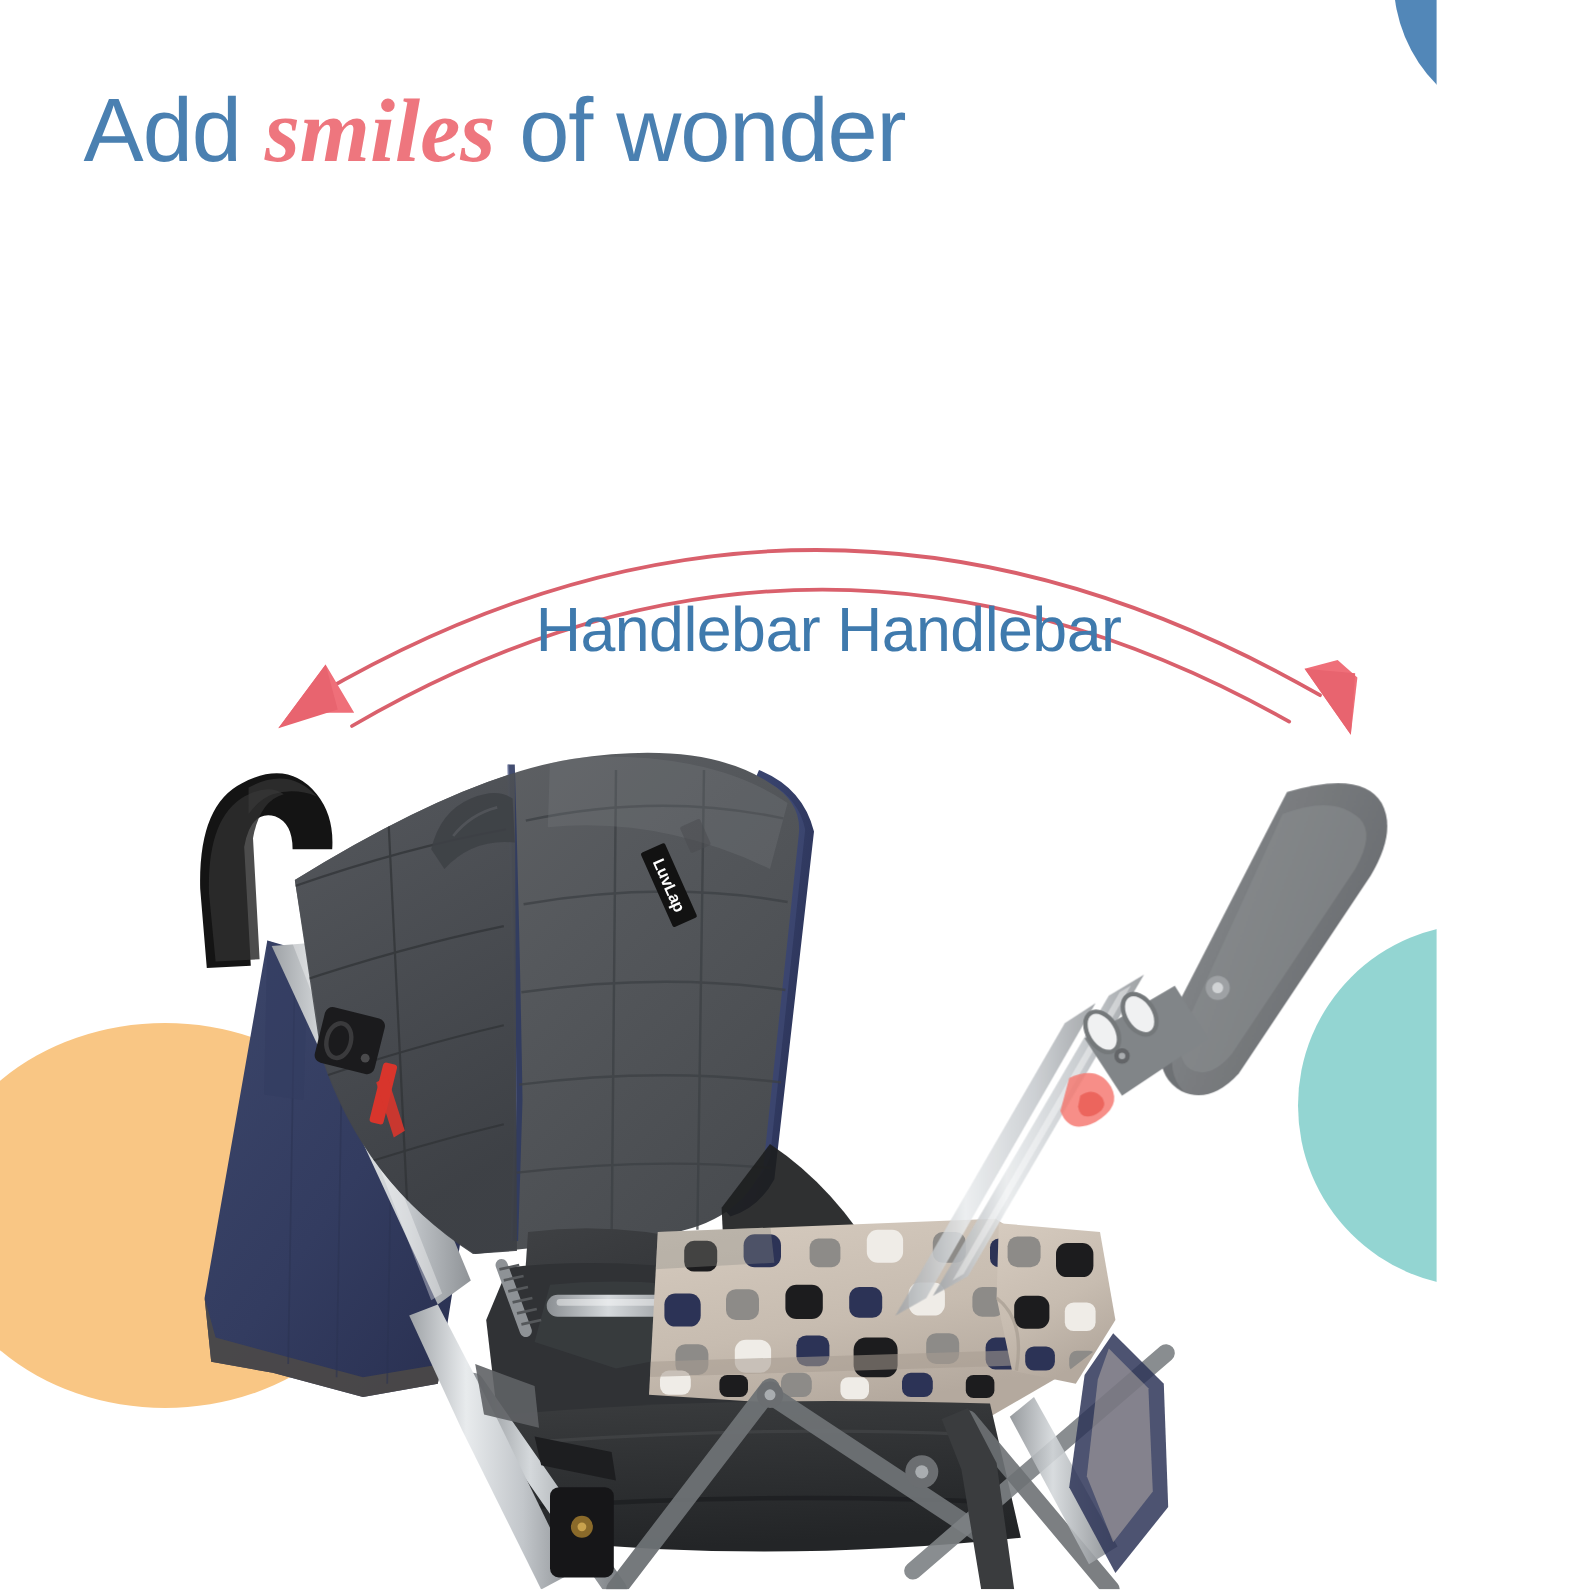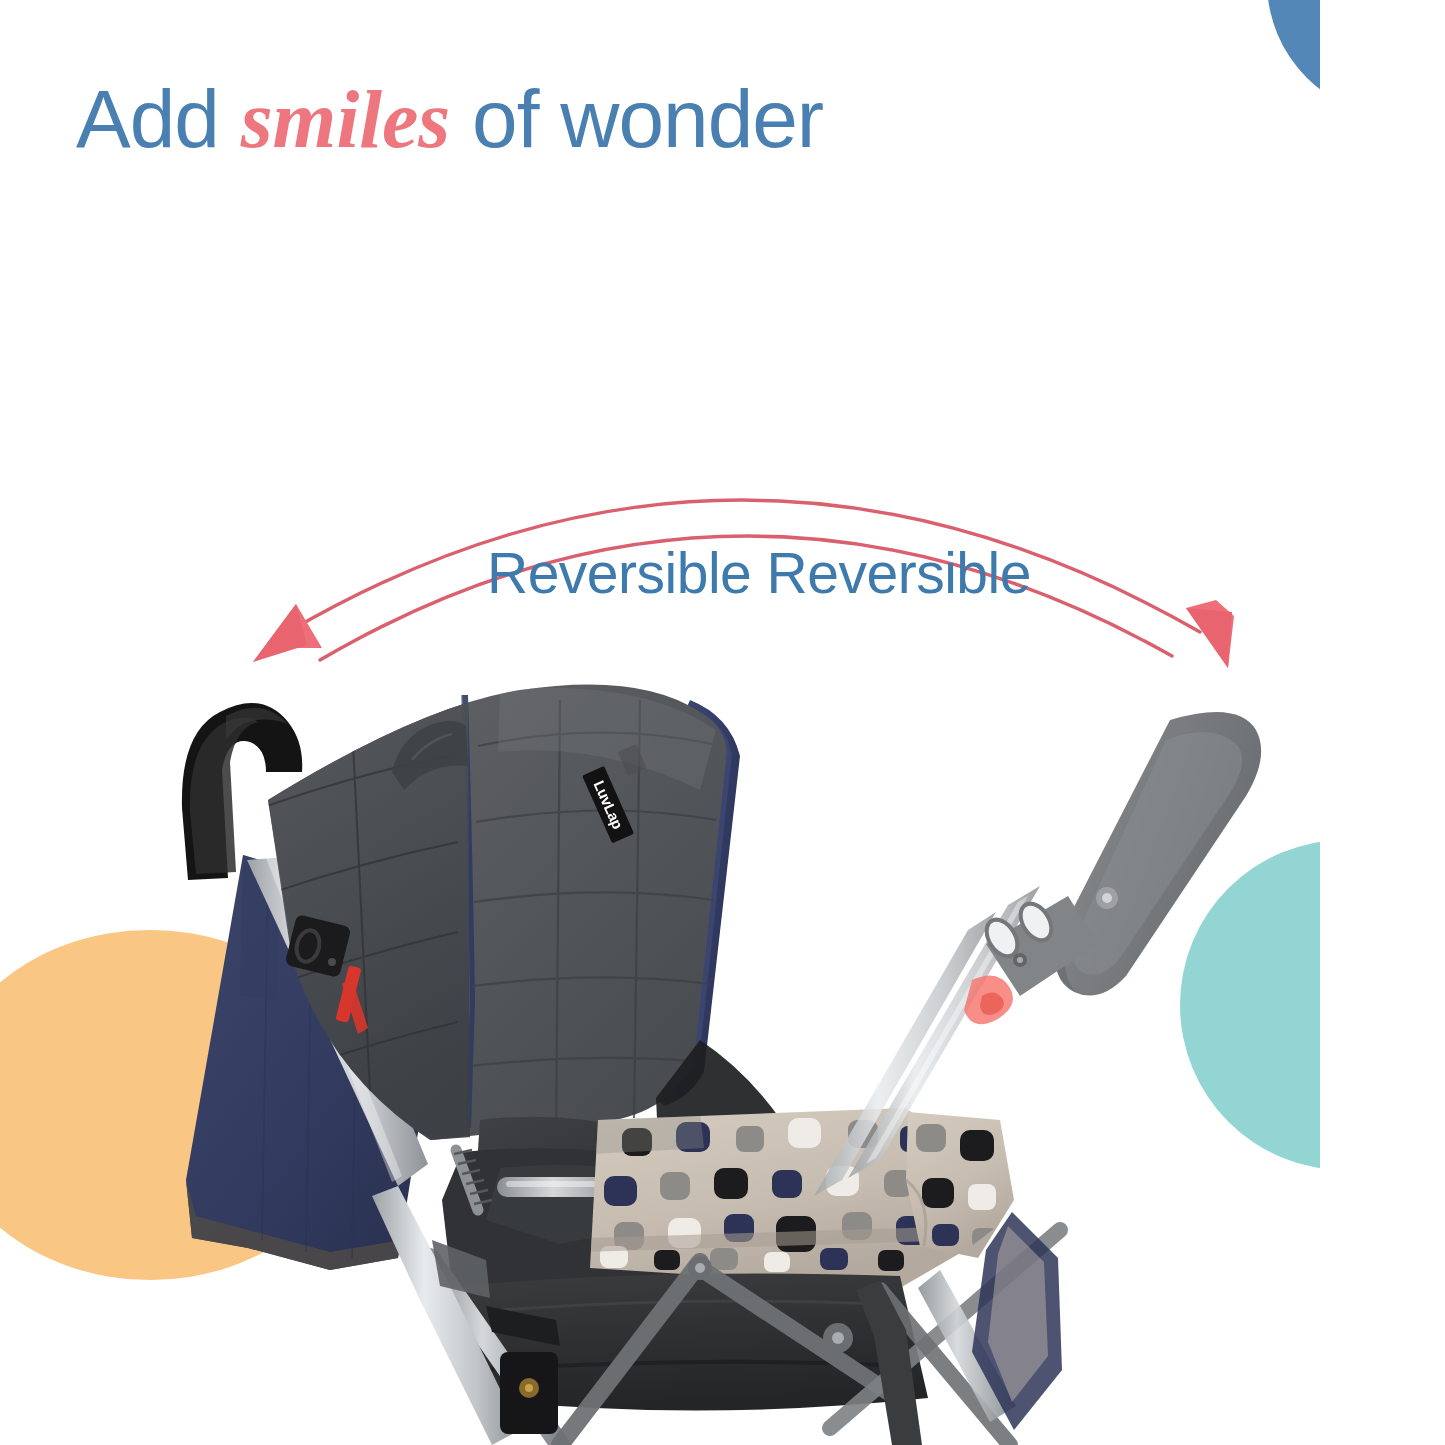--- a/index.html
+++ b/index.html
@@ -1,17 +1,17 @@
 <!DOCTYPE html>
 <html><head>
 <meta charset="utf-8">
 <style>
   html,body{margin:0;padding:0;background:#fff;}
   body{width:1445px;height:1445px;overflow:hidden;font-family:"Liberation Sans",sans-serif;}
-  #stage{position:relative;width:1306px;height:1445px;background:#ffffff;overflow:hidden;padding-left:14px;}
+  #stage{position:relative;width:1306px;height:1445px;background:#ffffff;overflow:hidden;}
 
   
   .blob{position:absolute;border-radius:50%;}
   #blob-blue-tr{width:270px;height:270px;left:1267px;top:-153px;background:#5287b8;}
   #blob-teal-r{width:330px;height:330px;left:1180px;top:840px;background:#93d5d2;}
   #blob-coral-r{width:78px;height:78px;left:1350px;top:690px;background:#f1676f;}
   #blob-peach-l{width:420px;height:350px;left:-60px;top:930px;background:#f9c684;border-radius:50%;}
 
   
   #headline{position:absolute;left:76px;top:78px;font-size:82px;line-height:1;
@@ -331,15 +331,15 @@
 
     <path d="M320,660 Q742,414 1172,656" fill="none" stroke="#d9606c" stroke-width="3.4" stroke-linecap="round"></path>
 
     <polygon points="253,662 296,604 322,648 278,648" fill="#ef6f79"></polygon>
     <polygon points="253,662 296,604 307,645" fill="#e8646f"></polygon>
 
     <polygon points="1228,668 1186,608 1216,600 1234,616" fill="#ef6f79"></polygon>
     <polygon points="1228,668 1186,608 1232,612" fill="#e8646f"></polygon>
   </svg>
 
-  <div id="callout-label">Reversible Reversible</div>
+  <div id="callout-label">Handlebar Handlebar</div>
 
 </div>
 
 </body></html>

